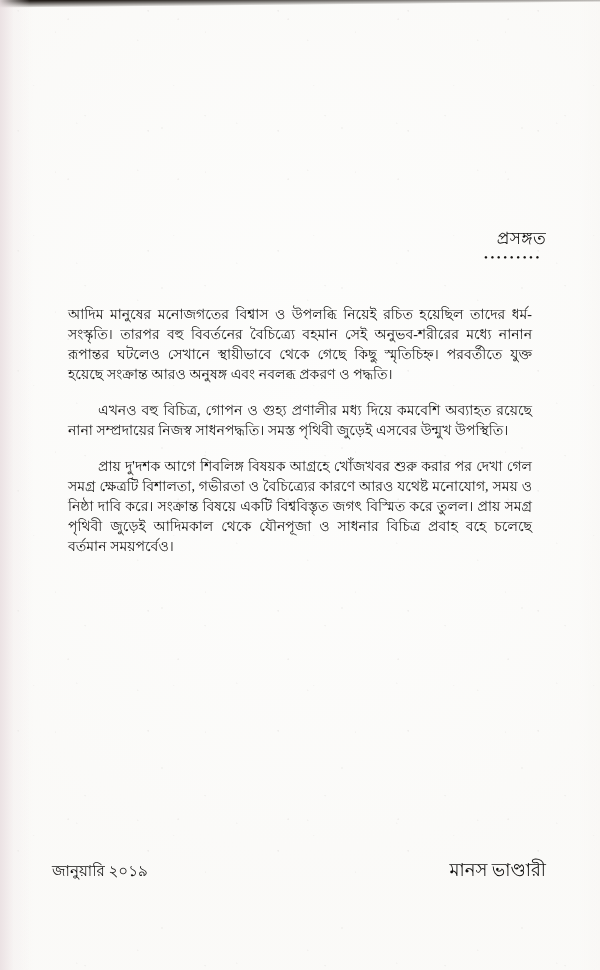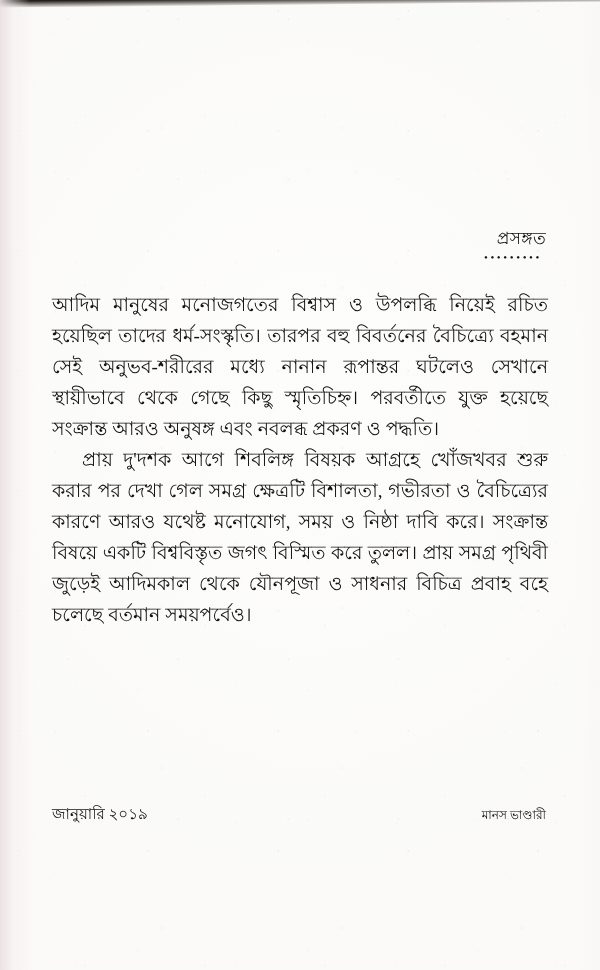--- a/index.html
+++ b/index.html
@@ -117,54 +117,54 @@
   }
 
   .body-block {
     position: absolute;
     top: 289px;
     left: 0;
     width: 496px;
   }
 
   p.para {
-    margin: 0;
+    margin: 16px;
     padding: 0;
     text-align: justify;
     text-justify: inter-word;
     text-indent: 30px;
-    font-size: 19px;
-    line-height: 31px;
+    font-size: 14px;
+    line-height: 20px;
     color: #131211;
     word-spacing: 0.2px;
   }
 
   
   p.para.no-indent {
     text-indent: 0;
   }
 
   .signature-row {
     position: absolute;
-    top: 802px;
+    top: 858px;
     left: 0;
     width: 496px;
     display: flex;
     justify-content: space-between;
     align-items: baseline;
   }
 
   .sig-date {
     font-size: 15.1px;
     line-height: 24px;
     color: #131211;
   }
 
   .sig-author {
-    font-size: 12px;
+    font-size: 18px;
     line-height: 24px;
     color: #0f0e0d;
     padding-right: 2px;
   }
 </style>
 </head>
 <body>
 
 <div class="page">
 
@@ -175,20 +175,21 @@
 
   <div class="text-column">
 
     <div class="heading-block">
       <h1 class="heading">প্রসঙ্গত</h1>
       <div class="heading-dots">•••••••••</div>
     </div>
 
     <div class="body-block">
       <p class="para no-indent">আদিম মানুষের মনোজগতের বিশ্বাস ও উপলব্ধি নিয়েই রচিত হয়েছিল তাদের ধর্ম-সংস্কৃতি। তারপর বহু বিবর্তনের বৈচিত্র্যে বহমান সেই অনুভব-শরীরের মধ্যে নানান রূপান্তর ঘটলেও সেখানে স্থায়ীভাবে থেকে গেছে কিছু স্মৃতিচিহ্ন। পরবর্তীতে যুক্ত হয়েছে সংক্রান্ত আরও অনুষঙ্গ এবং নবলব্ধ প্রকরণ ও পদ্ধতি।</p>
+      <p class="para">এখনও বহু বিচিত্র, গোপন ও গুহ্য প্রণালীর মধ্য দিয়ে কমবেশি অব্যাহত রয়েছে নানা সম্প্রদায়ের নিজস্ব সাধনপদ্ধতি। সমস্ত পৃথিবী জুড়েই এসবের উন্মুখ উপস্থিতি।</p>
       <p class="para">প্রায় দু'দশক আগে শিবলিঙ্গ বিষয়ক আগ্রহে খোঁজখবর শুরু করার পর দেখা গেল সমগ্র ক্ষেত্রটি বিশালতা, গভীরতা ও বৈচিত্র্যের কারণে আরও যথেষ্ট মনোযোগ, সময় ও নিষ্ঠা দাবি করে। সংক্রান্ত বিষয়ে একটি বিশ্ববিস্তৃত জগৎ বিস্মিত করে তুলল। প্রায় সমগ্র পৃথিবী জুড়েই আদিমকাল থেকে যৌনপূজা ও সাধনার বিচিত্র প্রবাহ বহে চলেছে বর্তমান সময়পর্বেও।</p>
     </div>
 
     <div class="signature-row">
       <span class="sig-date">জানুয়ারি ২০১৯</span>
       <span class="sig-author">মানস ভাণ্ডারী</span>
     </div>
 
   </div>
 </div>

